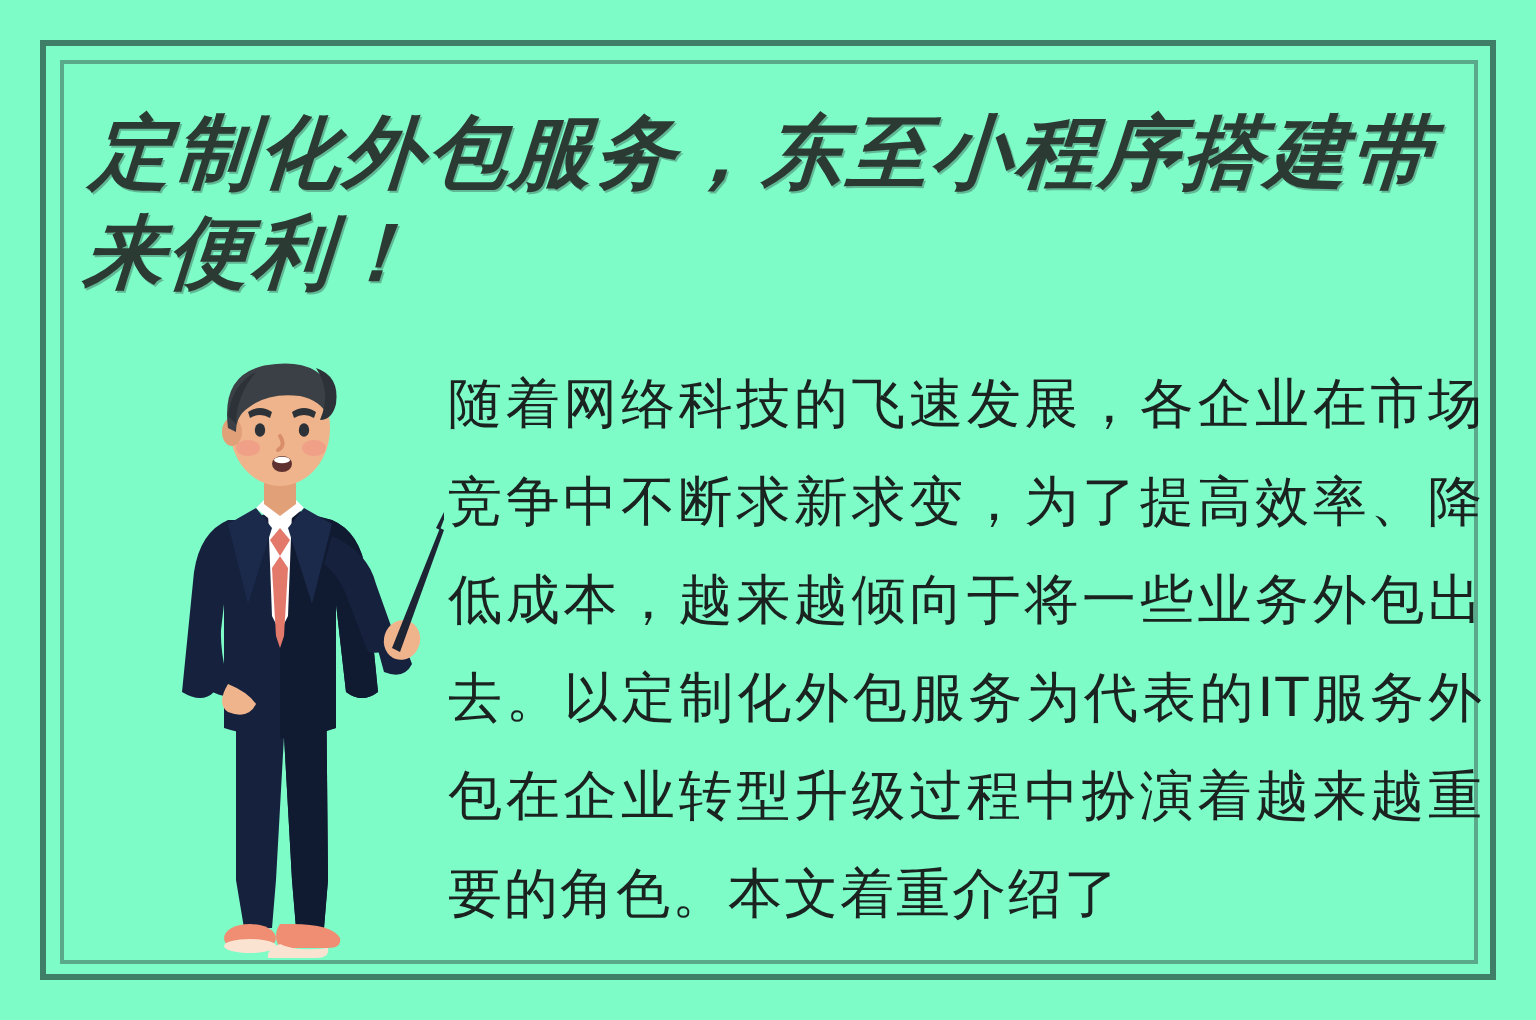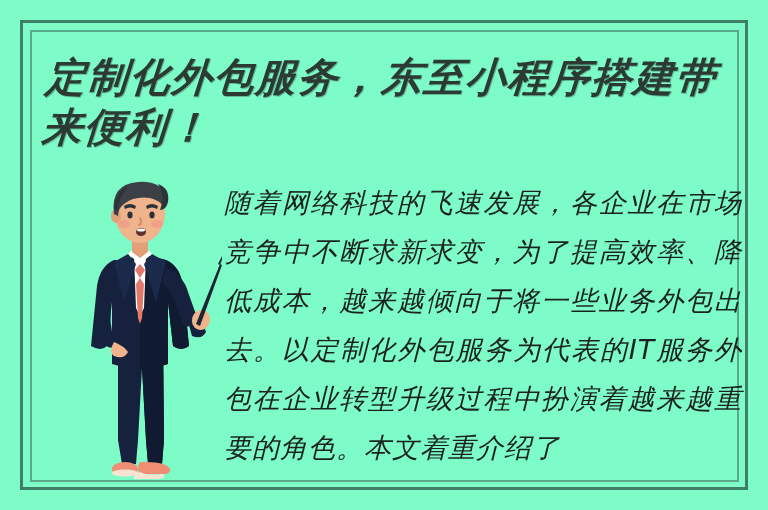--- a/index.html
+++ b/index.html
@@ -67,21 +67,20 @@
     left: 224px;
     top: 178px;
     width: 518px;
     color: #1b2320;
     font-family: "DejaVu Sans", "Liberation Sans", sans-serif;
     font-size: 27px;
     line-height: 49px;
     letter-spacing: 1px;
     text-align: justify;
     text-justify: inter-character;
-    font-style: italic;
   }
 
   
   .illustration {
     position: absolute;
     left: 62px;
     top: 172px;
     width: 160px;
     height: 315px;
   }

